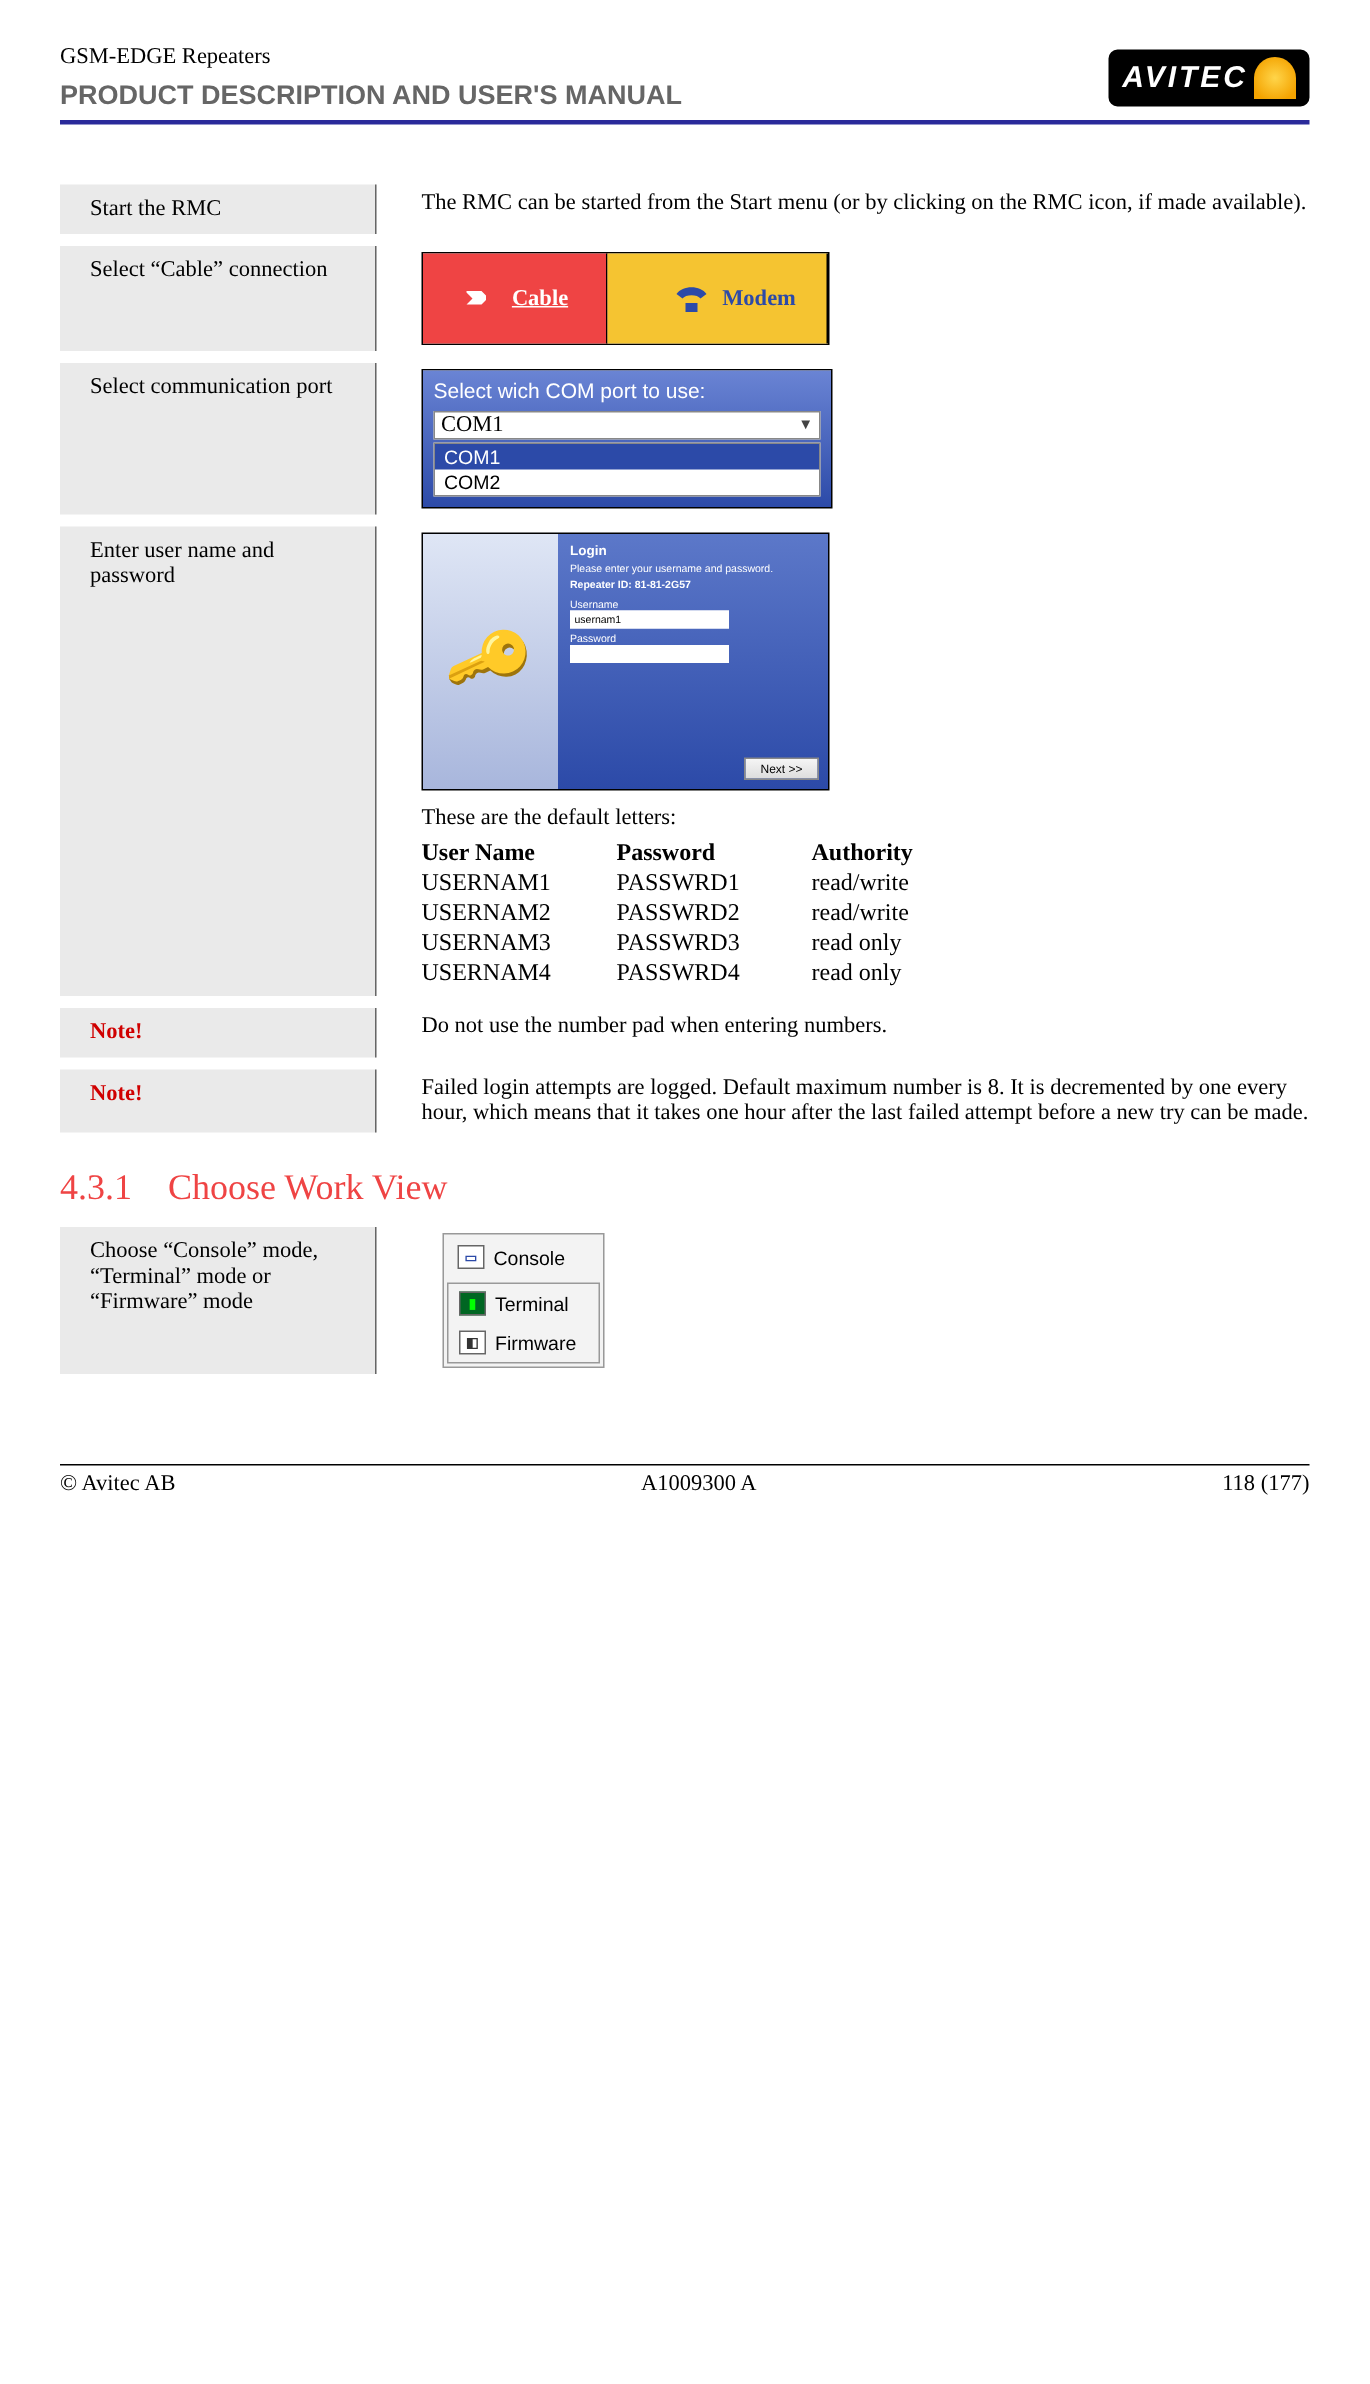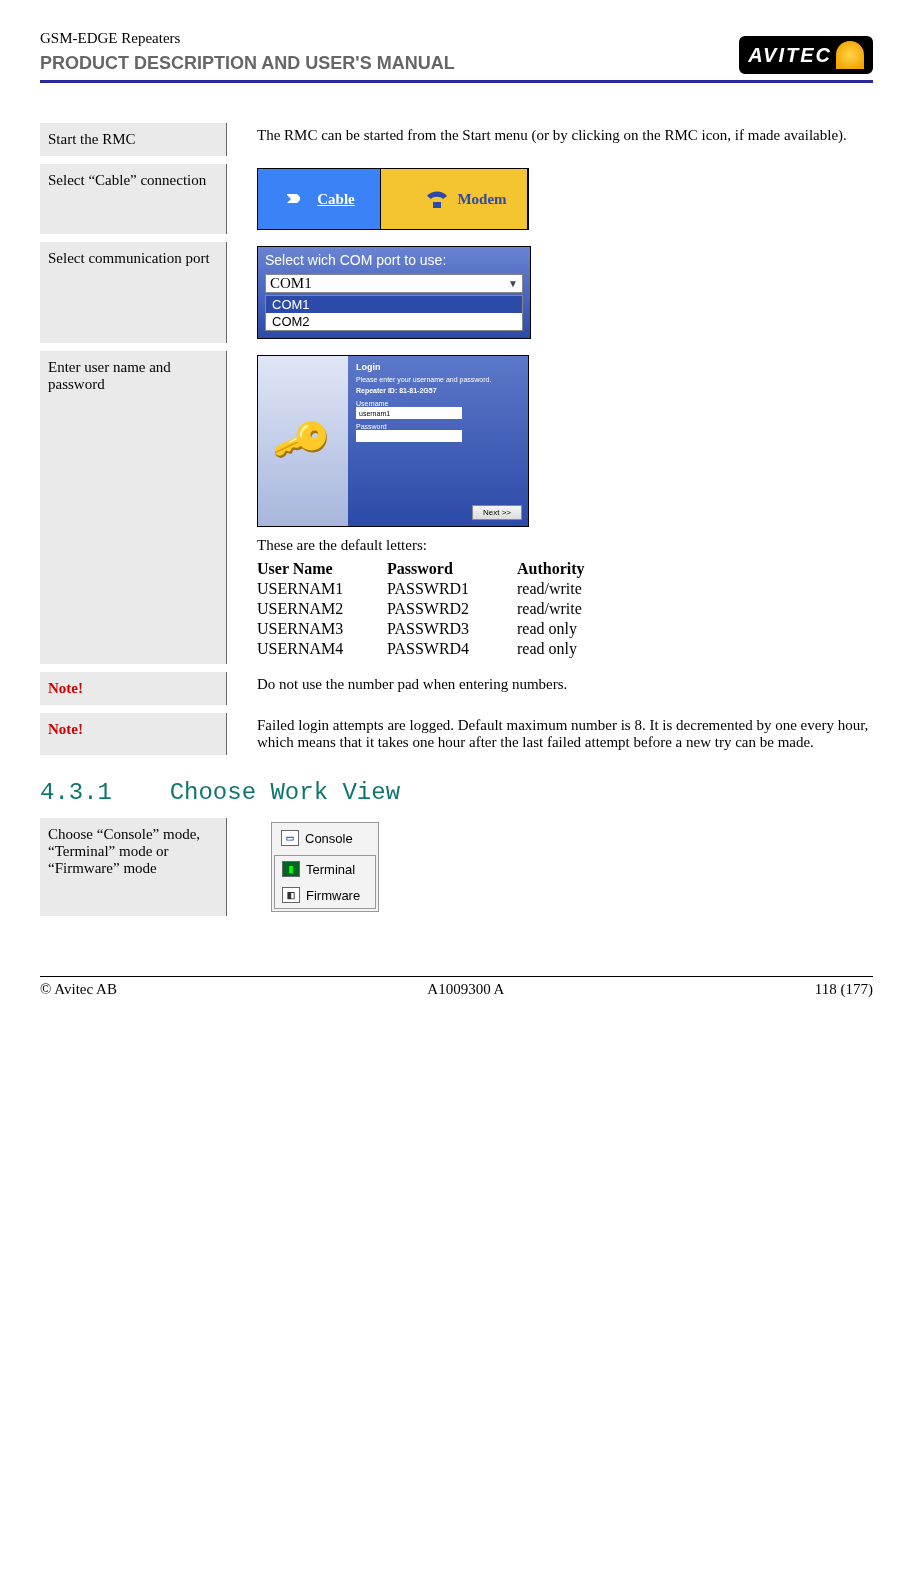--- a/index.html
+++ b/index.html
@@ -9,21 +9,21 @@
     background: #fff;
     color: #000;
     width: 913px;
   }
   .page {
     padding: 30px 40px 20px 40px;
   }
   .header {
     display: flex;
     justify-content: space-between;
-    align-items: flex-end;
+    align-items: center;
     margin-bottom: 4px;
   }
   .header-left {
     font-size: 15px;
   }
   .product-title {
     font-family: Arial, Helvetica, sans-serif;
     font-size: 18px;
     color: #666;
     font-weight: bold;
@@ -60,21 +60,21 @@
     margin: 6px 0 40px 0;
   }
   .content-row {
     display: flex;
     margin-bottom: 8px;
   }
   .sidebar {
     width: 170px;
     min-width: 170px;
     background: #eaeaea;
-    padding: 8px 8px;
+    padding: 8px 20px;
     font-size: 15px;
     border-right: 1px solid #666;
   }
   .maincol {
     padding: 4px 0 4px 30px;
     font-size: 15px;
     flex: 1;
   }
   .note-red {
     color: #d00000;
@@ -96,21 +96,21 @@
     flex: 1;
     border-right: 1px solid #000;
     display: flex;
     align-items: center;
     justify-content: center;
     gap: 8px;
     font-family: "Comic Sans MS", cursive;
     color: #fff;
     font-weight: bold;
   }
-  .cm-blue { background: #3b82f6; text-decoration: underline; }
+  .cm-blue { background: #ef4444; text-decoration: underline; }
   .cm-yellow { background: #f5c431; color: #2c4aa8; padding-left: 24px; }
   .cable-icon {
     display:inline-block; width:26px; height:18px;
   }
   .phone-icon { width:24px; height:22px; }
   
   .com-box {
     width: 270px;
     background: linear-gradient(#6a84d4, #2c4aa8);
     padding: 1px;
@@ -174,22 +174,22 @@
     color:#000; font-size:8px; padding:2px 10px;
     border:1px solid #888;
   }
   .def-table {
     margin-top: 6px;
   }
   .def-row { display:flex; margin: 2px 0;}
   .def-cell { width: 130px; font-size:16px;}
   .def-head { font-weight: bold;}
   .section-num {
-    font-family: Liberation Mono, monospace;
-    color: #0f766e;
+    font-family: Liberation Serif, serif;
+    color: #ef4444;
     font-size: 24px;
     margin: 24px 0 12px 0;
   }
   
   .mode-box {
     display:inline-block;
     font-family: Arial, sans-serif;
     font-size: 13px;
     background:#f3f3f3;
     border:1px solid #999;

